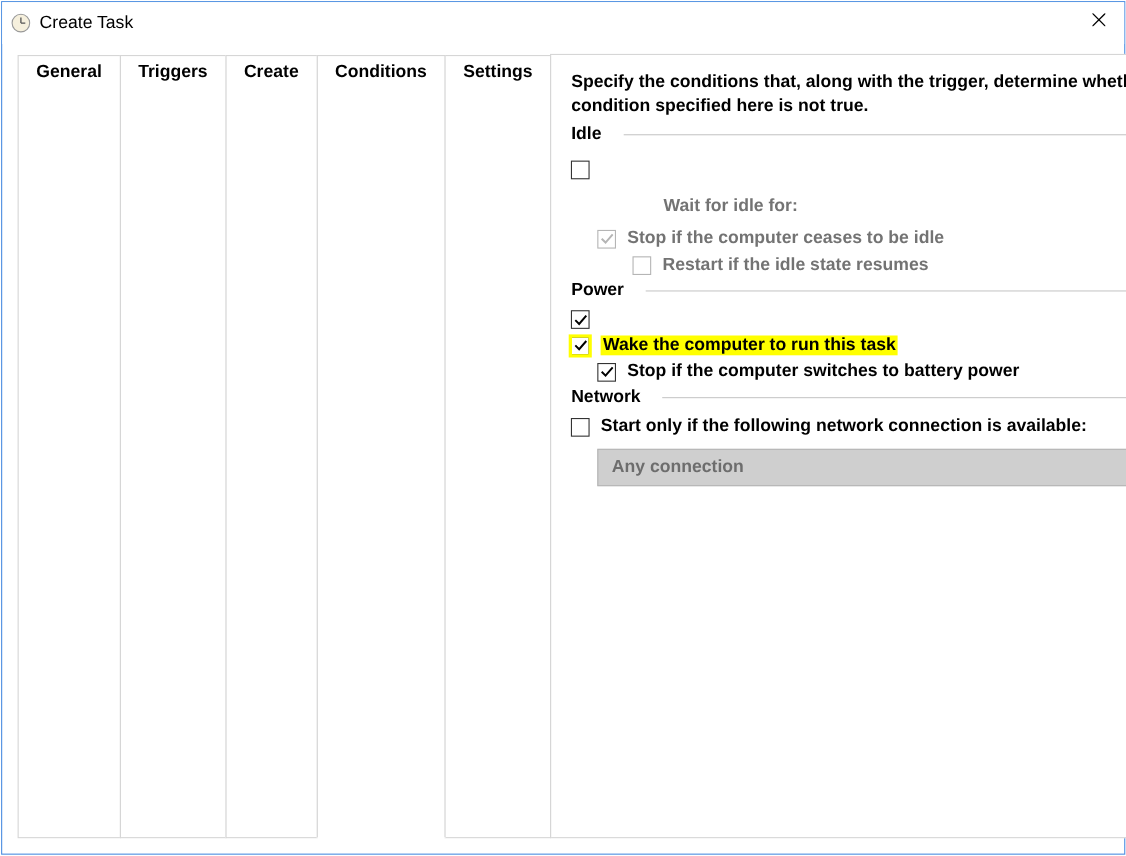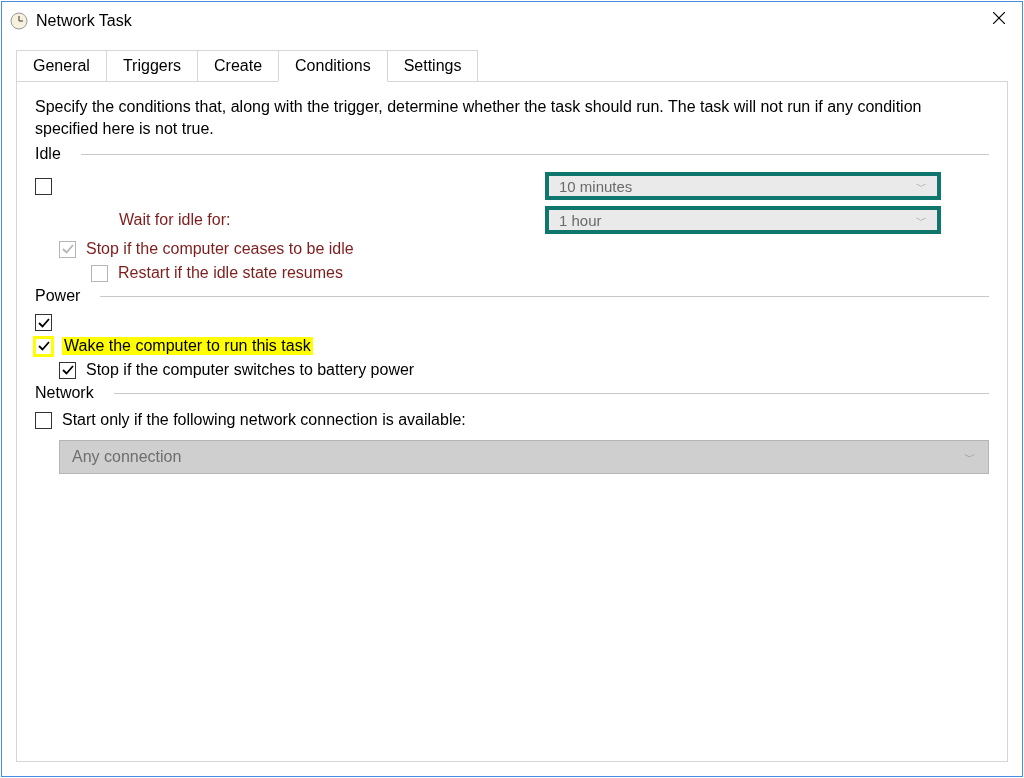--- a/index.html
+++ b/index.html
@@ -52,21 +52,22 @@
       align-items: center;
       justify-content: center;
       cursor: default;
       font-size: 16px;
       font-weight: 300;
     }
     .content-outer {
       flex: 1;
       padding: 10px 14px 14px 14px;
       display: flex;
-      flex-direction: column;
+      flex-direction: row;
+      font-weight: bold;
     }
     .tab-strip {
       display: flex;
       position: relative;
       z-index: 2;
     }
     .tab {
       padding: 6px 16px 6px 16px;
       border: 1px solid #d6d6d6;
       background: #fff;
@@ -124,21 +125,21 @@
       background: #fff;
     }
     .chk.disabled {
       border-color: #b5b5b5;
     }
     .chk svg { display: block; }
     .lbl {
       font-size: 16px;
     }
     .lbl.disabled {
-      color: #7f1d1d;
+      color: #737373;
     }
     .indent-1 { padding-left: 24px; }
     .indent-2 { padding-left: 56px; }
     .dropdown {
       height: 28px;
       border: 4px solid #0f766e;
       background: #eaeaea;
       display: flex;
       align-items: center;
       padding: 0 10px;
@@ -206,21 +207,21 @@
 
 <div class="window">
   <div class="titlebar">
     <span class="titlebar-icon">
       <svg width="18" height="18" viewBox="0 0 18 18">
         <circle cx="9" cy="9" r="8" fill="#f6f0dd" stroke="#999" stroke-width="1"></circle>
         <line x1="9" y1="9" x2="9" y2="4" stroke="#555" stroke-width="1.2"></line>
         <line x1="9" y1="9" x2="13" y2="9" stroke="#555" stroke-width="1.2"></line>
       </svg>
     </span>
-    <span class="titlebar-title">Network Task</span>
+    <span class="titlebar-title">Create Task</span>
     <div class="close-btn">
       <svg width="12" height="12" viewBox="0 0 12 12">
         <line x1="0" y1="0" x2="12" y2="12" stroke="#000" stroke-width="1.2"></line>
         <line x1="12" y1="0" x2="0" y2="12" stroke="#000" stroke-width="1.2"></line>
       </svg>
     </div>
   </div>
 
   <div class="content-outer">
     <div class="tab-strip">

